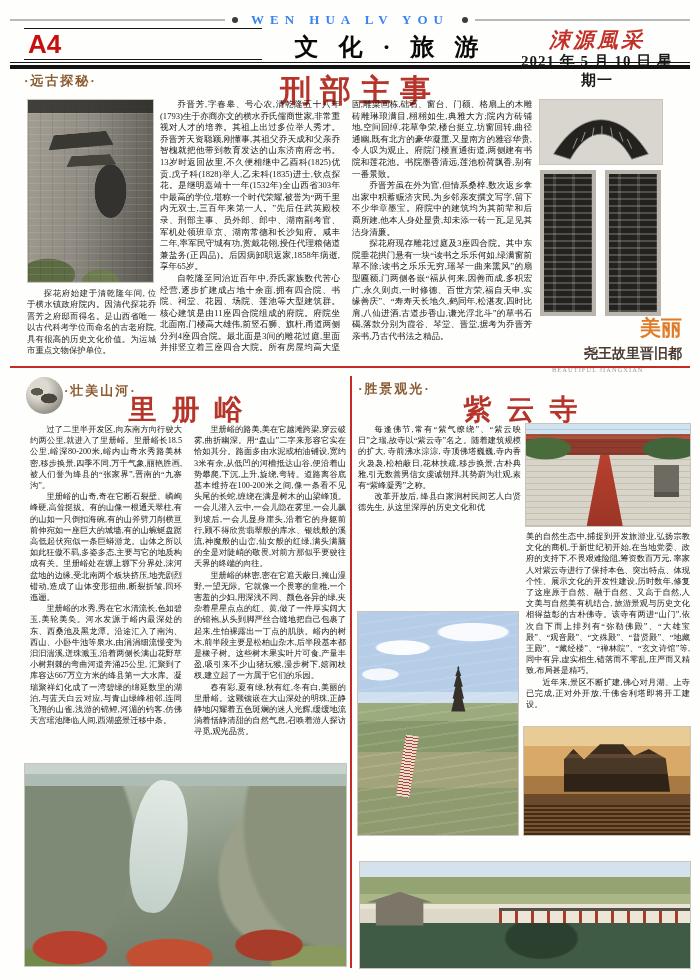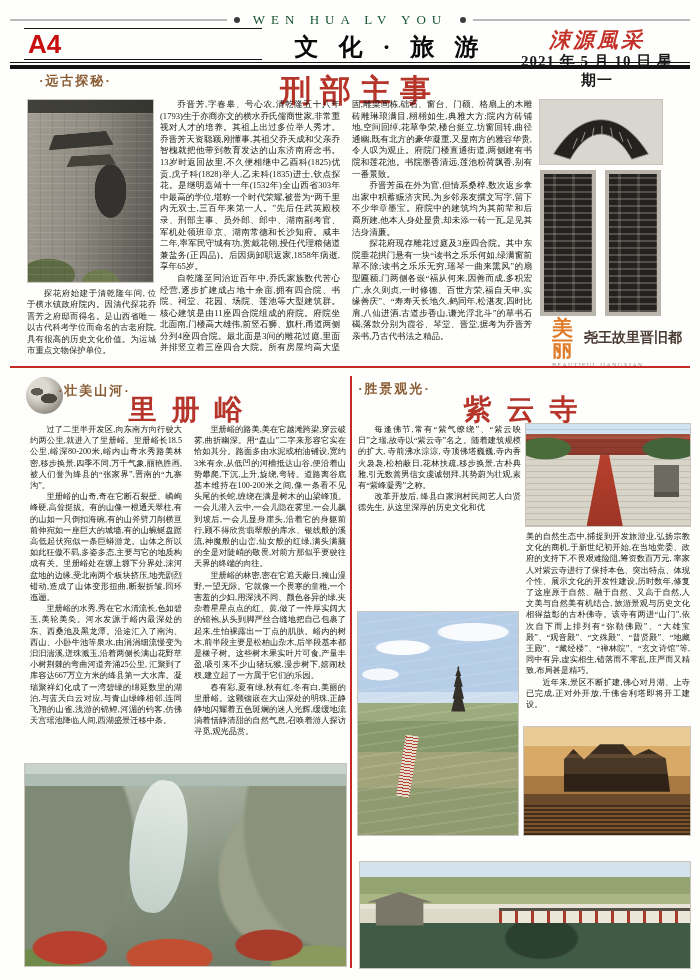--- a/index.html
+++ b/index.html
@@ -5,21 +5,21 @@
   * { margin:0; padding:0; box-sizing:border-box; }
   html,body { background:#ffffff; }
   .page { position:relative; width:700px; height:980px; background:#fefefc; overflow:hidden;
           font-family:"Liberation Serif","DejaVu Serif",serif; color:#1a1a1a; }
   .abs { position:absolute; }
 
   
   .deco-row { top:12px; left:10px; width:680px; height:16px; display:flex; align-items:center; }
   .deco-line { flex:1; height:2px; background:#b9b9b9; }
   .deco-dot { width:6px; height:6px; border-radius:50%; background:#3c3c3c; margin:0 7px; }
-  .deco-text { font-size:13px; font-weight:normal; letter-spacing:6px; color:#14532d; padding:0 6px; }
+  .deco-text { font-size:13px; font-weight:bold; letter-spacing:6px; color:#3b82f6; padding:0 6px; }
 
   .header-main { top:28px; left:24px; width:652px; height:32px; display:flex; }
   .mast-left { width:238px; border-top:1.5px solid #151515; border-bottom:1.5px solid #151515;
                display:flex; align-items:center; gap:9px; padding:11px 4px; }
   .page-no { font-family:"Liberation Sans",sans-serif; font-size:26px; font-weight:bold; color:#c80f0f; line-height:1; }
   .editor-block { font-family:"Liberation Sans",sans-serif; font-size:9.5px; font-weight:bold; line-height:1.5; color:#101010; }
   .mast-center { flex:1; text-align:center; font-size:24px; font-weight:bold; letter-spacing:7px; padding-top:3px; color:#090909; }
   .mast-right { width:158px; text-align:center; }
   .paper-name { font-family:"DejaVu Serif",serif; font-style:italic; font-weight:bold;
                 font-size:21px; letter-spacing:3px; color:#c23028; line-height:1.1; }
@@ -39,21 +39,21 @@
   .cols2 { column-count:2; column-gap:12px; }
   .para { text-indent:2em; }
   .cont { text-indent:0; }
   .a1text { font-size:8.6px; line-height:11.6px; }
   .smtext { font-size:8.2px; line-height:11.2px; }
   .caption { font-size:8.4px; line-height:11.4px; text-align:justify; color:#222; overflow:hidden; }
   .caption .para { text-indent:2em; }
 
   
   .promo { top:318px; left:552px; width:130px; }
-  .promo-row1 { display:flex; align-items:center; gap:6px; }
+  .promo-row1 { display:flex; align-items:flex-end; gap:6px;flex-direction:column; }
   .promo-big { font-size:21px; font-weight:bold; color:#e07b28; line-height:1; }
   .promo-slogan { font-size:14px; font-weight:bold; color:#4a3b33; padding-bottom:2px; white-space:nowrap; }
   .promo-en { font-size:6.5px; color:#9a9a9a; letter-spacing:1px; margin-top:1px; }
   .promo-county { font-size:19px; font-weight:bold; color:#e07b28; text-align:right; margin-top:-2px; padding-right:14px; }
 
   
   .ph { position:absolute; overflow:hidden; }
   .ph-frame { outline:1px solid #c9c5bc; }
 
   #ph-tanhuafu { background-image:
@@ -152,21 +152,21 @@
     <div class="mast-center">文 化 · 旅 游</div>
     <div class="mast-right">
       <div class="paper-name">涑源風采</div>
       <div class="date-line">2021 年 5 月 10 日  星期一</div>
     </div>
   </div>
 
   <div class="abs rule-thin"></div>
   <div class="abs rule-thick"></div>
 
-  <div class="abs badge" style="top:72px; left:39px;">·远古探秘·</div>
+  <div class="abs badge" style="top:72px; left:24px;">·远古探秘·</div>
   <div class="abs big-title" style="top:70px; left:165px; width:390px; font-size:31px; letter-spacing:9px;">刑部主事</div>
 
   <div class="abs ph ph-frame" id="ph-tanhuafu" style="left:28px; top:100px; width:125px; height:182px;">
     <div class="abs eave1"></div>
     <div class="abs eave2"></div>
   </div>
 
   <div class="abs caption" style="left:27px; top:288px; width:129px; height:76px;">
     <div class="para">探花府始建于清乾隆年间, 位于横水镇政府院内。因清代探花乔晋芳之府邸而得名。是山西省唯一以古代科考学位而命名的古老府院,具有很高的历史文化价值。为运城市重点文物保护单位。</div>
   </div>
@@ -200,21 +200,21 @@
       <span class="promo-big">美丽</span>
       <span class="promo-slogan">尧王故里晋旧都</span>
     </div>
     <div class="promo-en">BEAUTIFUL JIANGXIAN</div>
   </div>
 
   <div class="abs red-hrule"></div>
   <div class="abs red-vrule"></div>
 
   <div class="abs circle-icon" style="left:26px; top:377px;"></div>
-  <div class="abs badge" style="top:382px; left:58px;">·壮美山河·</div>
+  <div class="abs badge" style="top:382px; left:64px;">·壮美山河·</div>
   <div class="abs big-title" style="top:391px; left:60px; width:255px; font-size:28px; letter-spacing:4px;">里 册 峪</div>
 
   <div class="abs flow cols2 smtext" style="left:30px; top:424px; width:316px; height:334px;">
     <p class="para">过了二里半开发区,向东南方向行驶大约两公里,就进入了里册峪。里册峪长18.5公里,峪深80-200米,峪内山奇水秀路美林密,移步换景,四季不同,万千气象,丽艳胜画,被人们誉为绛县的“张家界”,晋南的“九寨沟”。</p>
     <p class="para">里册峪的山奇,奇在它断石裂壁、嶙峋峰硬,高耸挺拔。有的山像一根通天翠柱,有的山如一只倒扣海碗,有的山斧劈刀削横亘前伸宛如一座巨大的城墙,有的山蜿蜒盘踞高低起伏宛似一条巨蟒游龙。山体之所以如此狂傲不羁,多姿多态,主要与它的地质构成有关。里册峪处在塬上塬下分界处,涑河盆地的边缘,受北南两个板块挤压,地壳剧烈错动,造成了山体变形扭曲,断裂折皱,回环迤逦。</p>
     <p class="para">里册峪的水秀,秀在它水清流长,色如碧玉,美轮美奂。河水发源于峪内最深处的东、西桑池及黑龙潭。沿途汇入了南沟、西山、小卧牛池等泉水,由涓涓细流慢变为汩汩湍溪,迸珠溅玉,沿着两侧长满山花野草小树荆棘的弯曲河道奔涌25公里, 汇聚到了库容达667万立方米的绛县第一大水库。凝瑞聚祥幻化成了一湾碧绿的绵延数里的湖泊,与蓝天白云对应,与青山绿峰相邻,连同飞翔的山雀,浅游的锦鲤,河湄的钓客,仿佛天宫瑶池降临人间,西湖盛景迁移中条。</p>
     <p class="para">里册峪的路美,美在它越滩跨梁,穿云破雾,曲折幽深。用“盘山”二字来形容它实在恰如其分。路面多由水泥或柏油铺设,宽约3米有余,从低凹的河槽抵达山谷,便沿着山势攀爬,下沉,上升,旋绕,弯转。道路离谷底基本维持在100-200米之间,像一条看不见头尾的长蛇,缠绕在满是树木的山梁峰顶。一会儿潜入云中,一会儿隐在雾里,一会儿飙到坡后,一会儿显身崖头,沿着它的身躯前行,顾不得欣赏翡翠般的库水、银线般的溪流,神魔般的山峦,仙女般的红绿,满头满脑的全是对陡峭的敬畏,对前方那似乎要驶往天界的终端的向往。</p>
     <p class="para">里册峪的林密,密在它遮天蔽日,掩山漫野,一望无际。它就像一个畏寒的童稚,一个害羞的少妇,用深浅不同、颜色各异的绿,夹杂着星星点点的红、黄,做了一件厚实阔大的锦袍,从头到脚严丝合缝地把自己包裹了起来,生怕裸露出一丁点的肌肤。峪内的树木,前半段主要是松柏山杂木,后半段基本都是橡子树。这些树木果实叶片可食,产量丰盈,吸引来不少山猪玩猴,漫步树下,嬉闹枝杈,建立起了一方属于它们的乐园。</p>
     <p class="para">春有彩,夏有绿,秋有红,冬有白,美丽的里册峪。这颗镶嵌在大山深处的明珠,正静静地闪耀着五色斑斓的迷人光辉,缓缓地流淌着恬静清甜的自然气息,召唤着游人探访寻觅,观光品赏。</p>
   </div>

